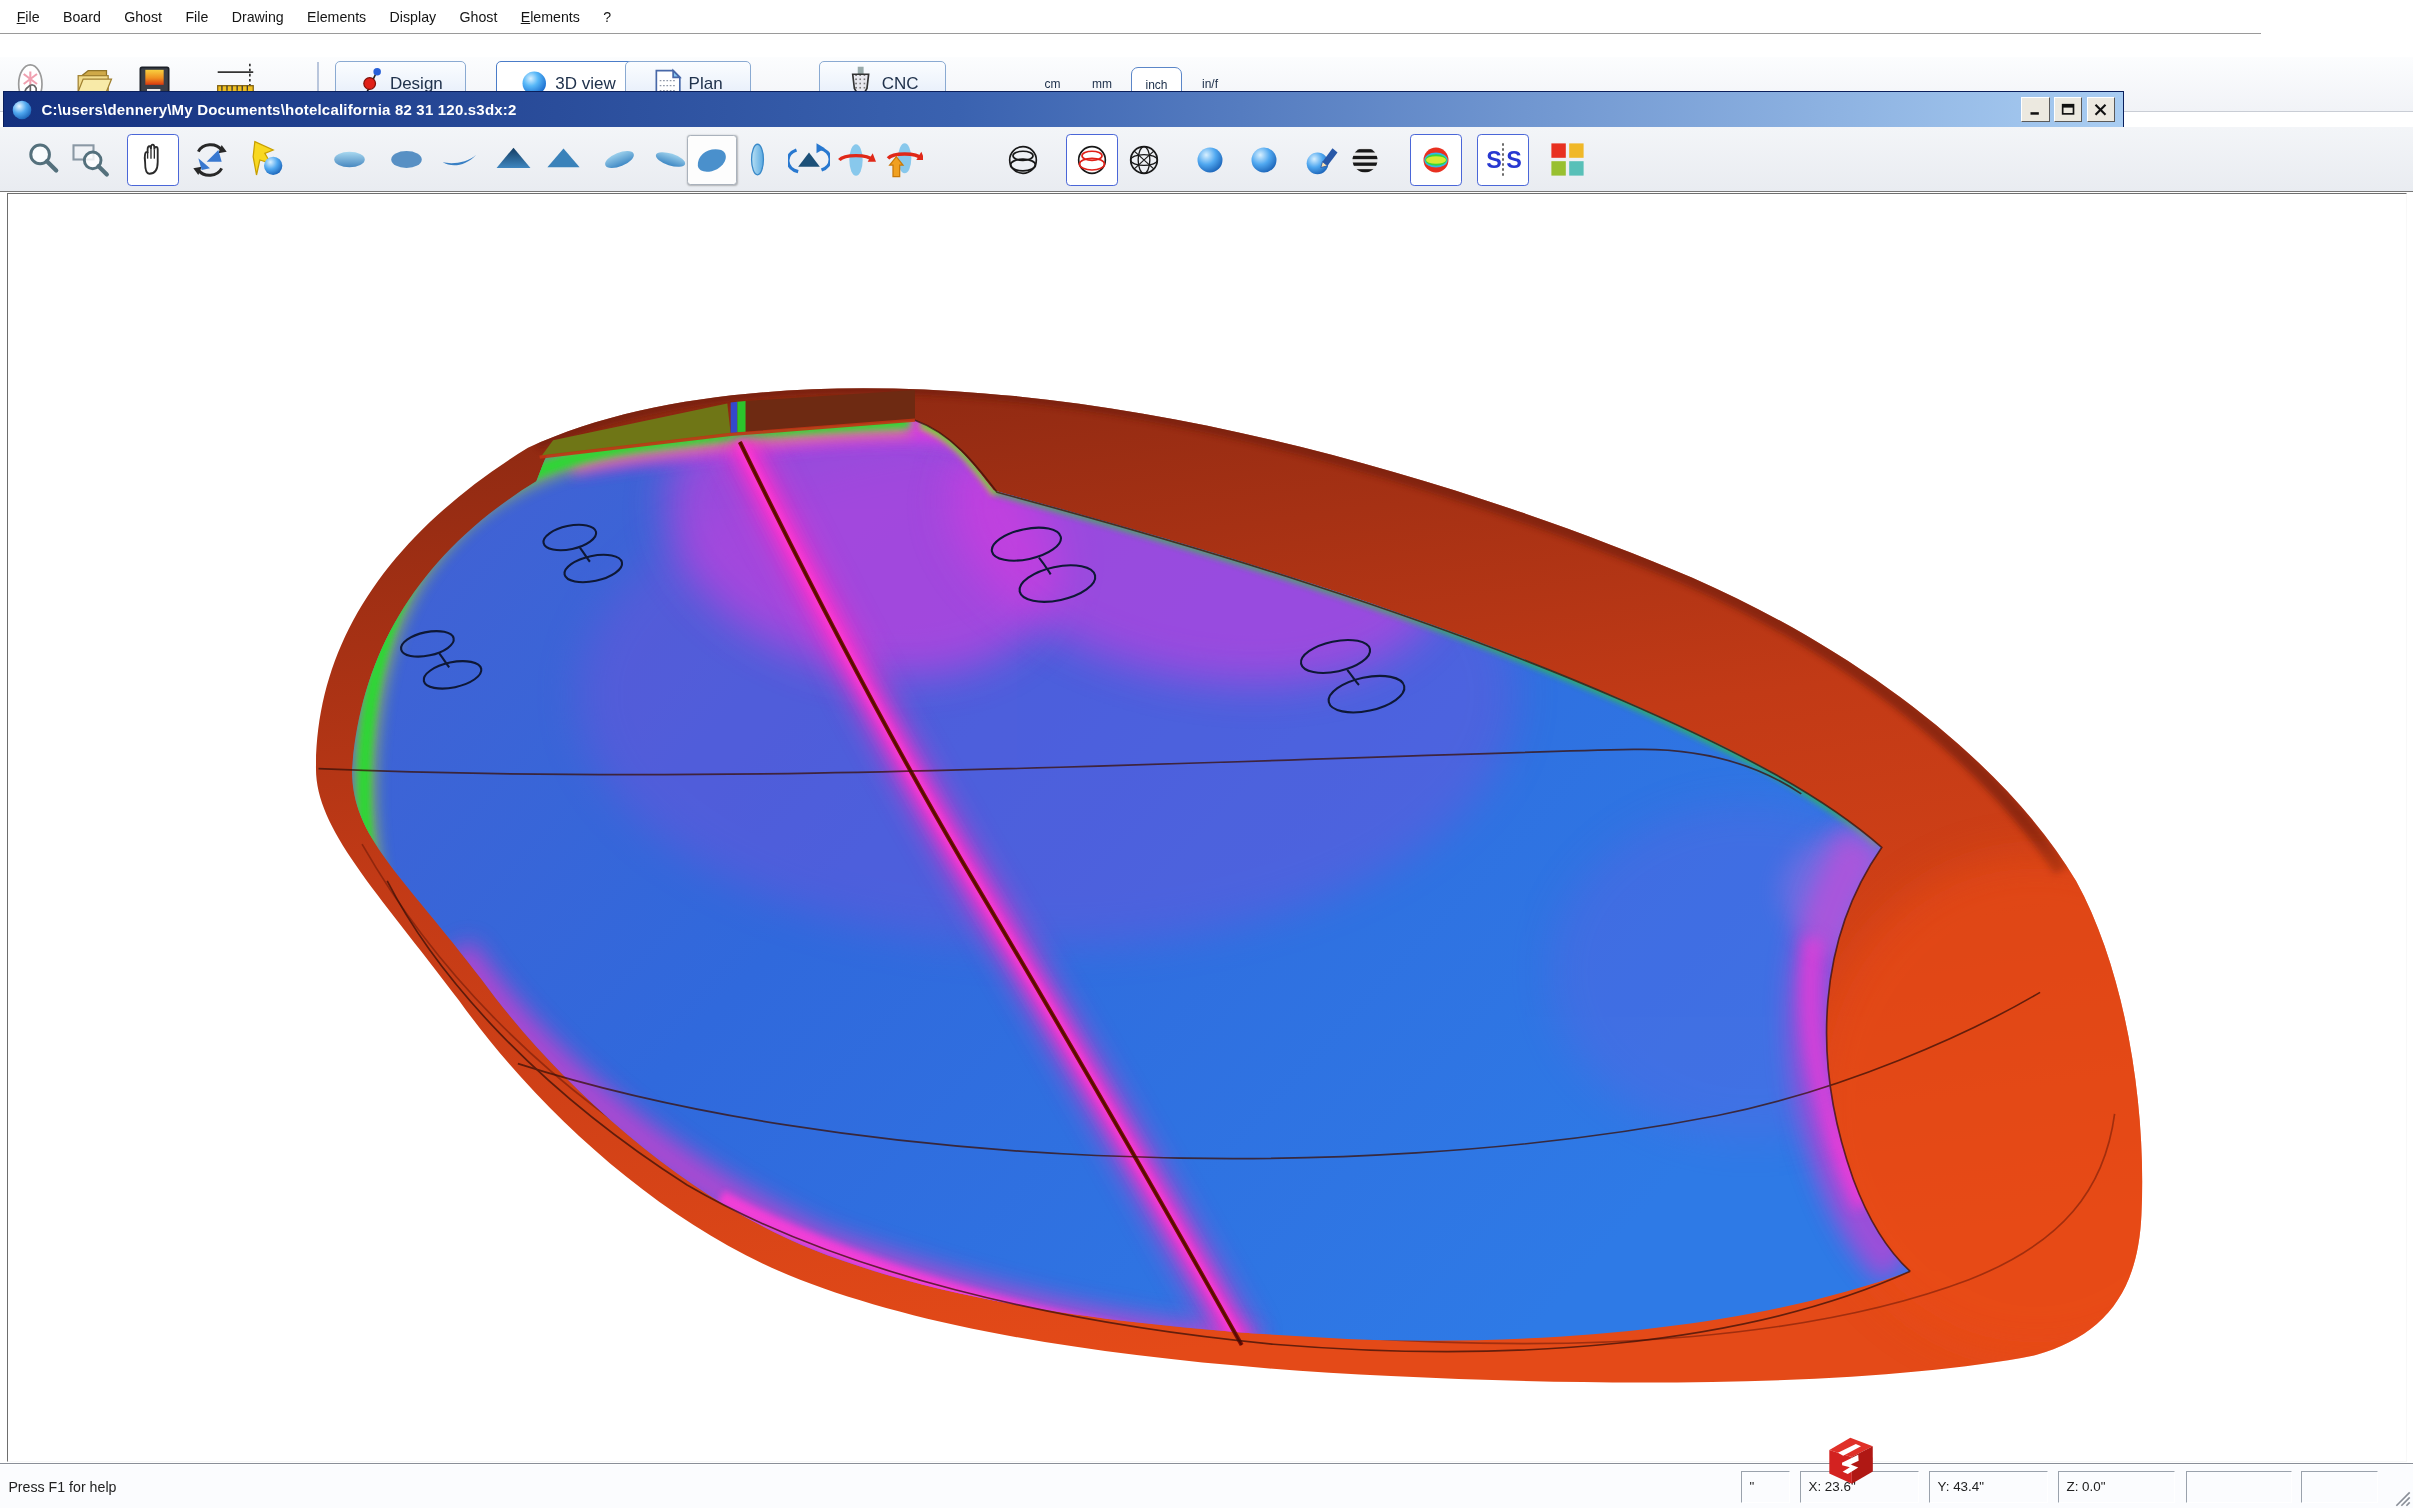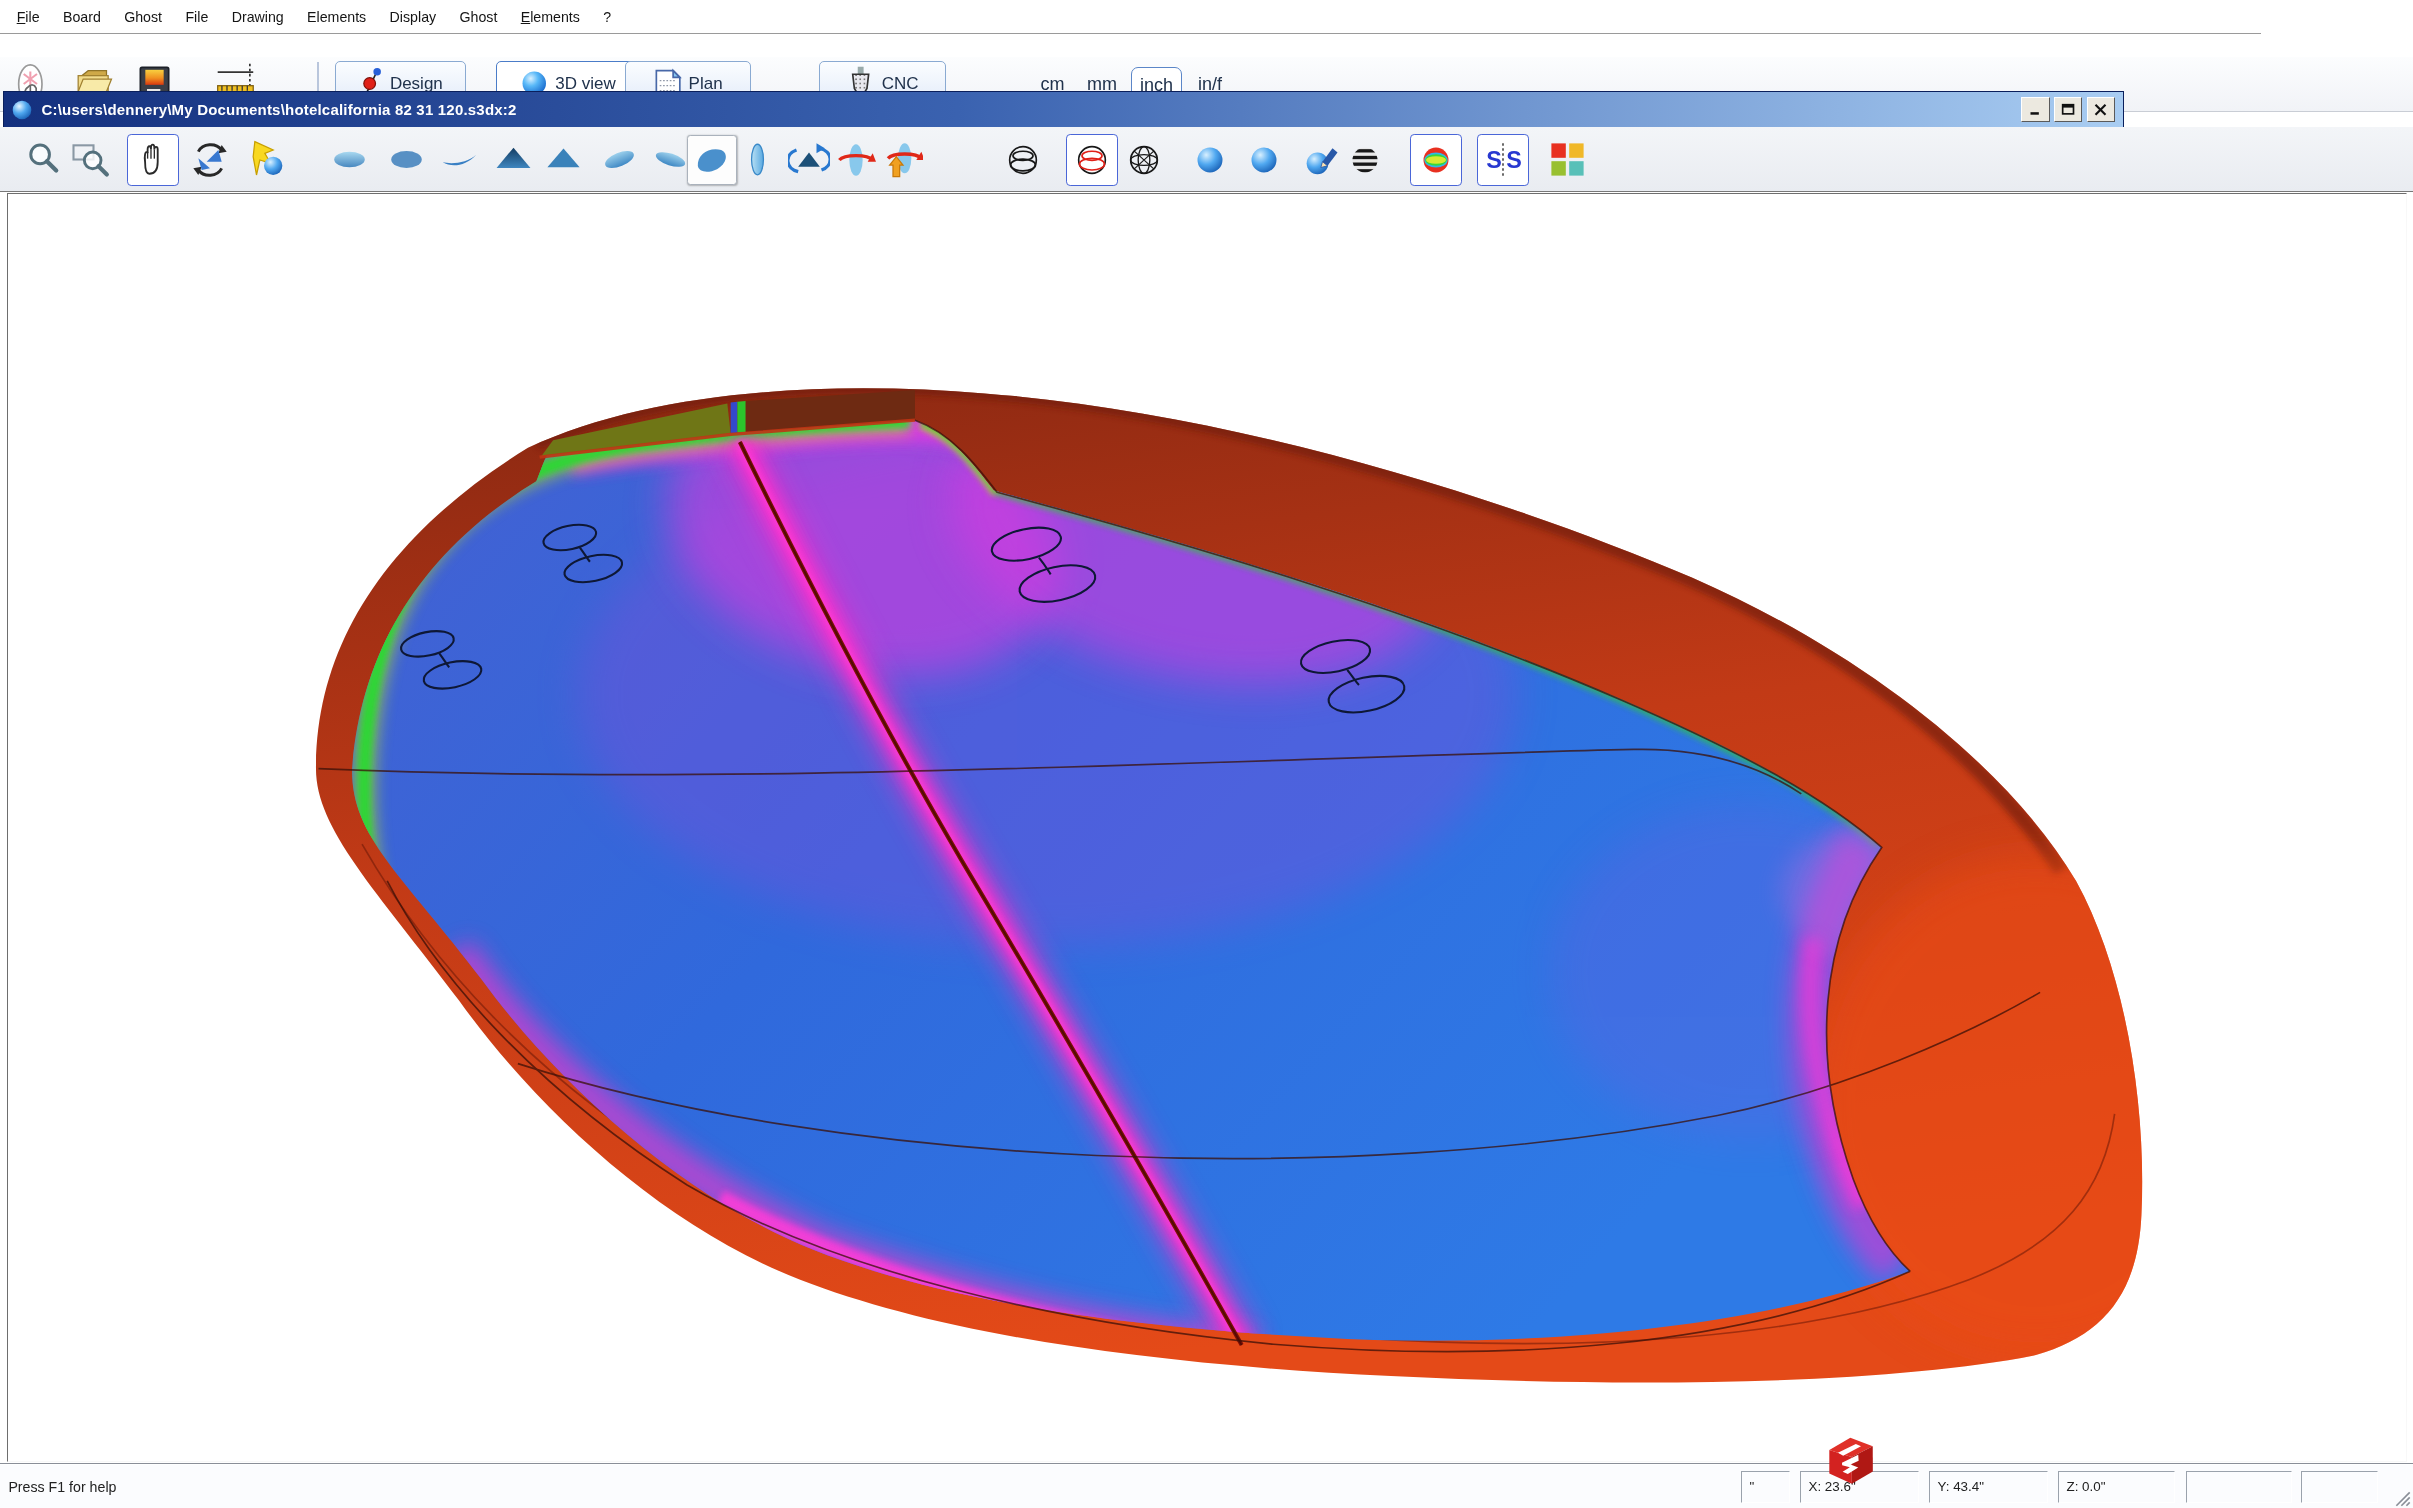--- a/index.html
+++ b/index.html
@@ -13,21 +13,21 @@
   
   .toolbar1{position:absolute;left:0;top:35px;width:2413px;height:54px;
             background:linear-gradient(#fcfdfe,#f1f3f7);border-bottom:0.8px solid #c9cdd5;margin-top:22px;}
   .tb1icon{position:absolute;top:5px;width:44px;height:44px;display:flex;align-items:center;justify-content:center;}
   .vsep{position:absolute;top:5px;width:1.7px;height:44px;background:#b9c6dc;}
   .modebtn{position:absolute;top:4.2px;height:45px;border-radius:5px;border:1.3px solid #8aaad2;
            background:linear-gradient(#fbfdff,#e2ebf9);display:flex;align-items:center;justify-content:center;
            gap:6.7px;font-size:17px;color:#20324c;box-sizing:border-box;}
   .modebtn.active{background:#ffffff;border:1.7px solid #4a7cc8;}
   .unit{position:absolute;top:10px;height:34px;display:flex;align-items:center;justify-content:center;
-        font-size:18px;color:#20324c;}
+        font-size:12px;color:#20324c;}
   .unit.selected{background:#ffffff;border:1.3px solid #5b86c8;border-radius:7px;}
   
   .childbar{position:absolute;left:3.4px;top:91px;width:2121px;height:37px;
             background:linear-gradient(90deg,#14307e 0%,#3a62b0 45%,#a9cdf2 100%);
             border:0.8px solid #0a1f5c;box-sizing:border-box;display:flex;align-items:center;}
   .childtitle{color:#ffffff;font-size:15px;font-weight:700;margin-left:8.4px;letter-spacing:0.2px;white-space:nowrap;}
   .winbtns{position:absolute;right:8.4px;top:5px;display:flex;gap:4.2px;}
   .wbtn{width:28.5px;height:25px;background:#ece9e0;border-top:1.7px solid #ffffff;border-left:1.7px solid #ffffff;
         border-right:1.7px solid #5a5a5a;border-bottom:1.7px solid #5a5a5a;display:flex;align-items:center;justify-content:center;box-sizing:border-box;}
   

